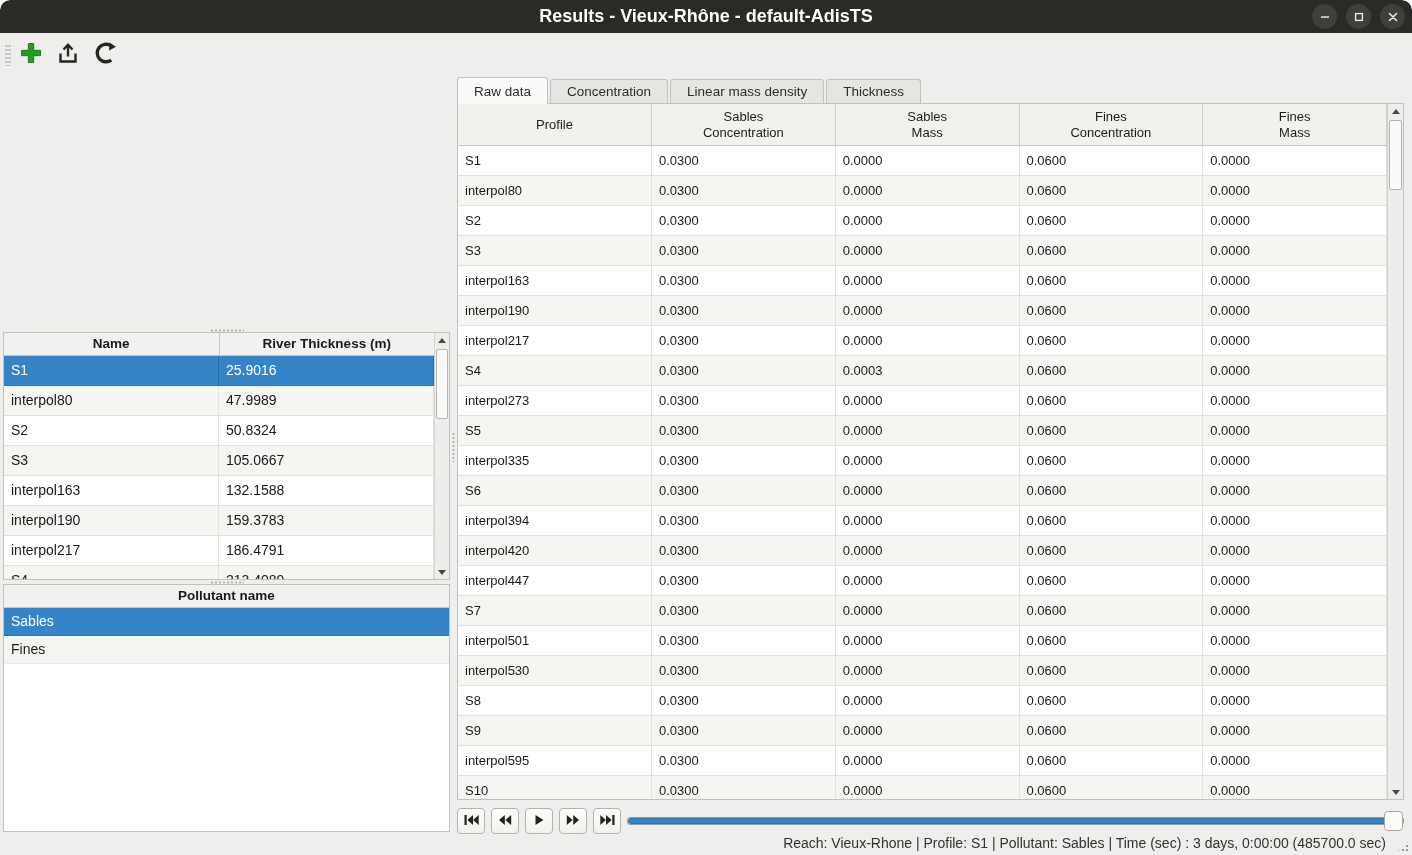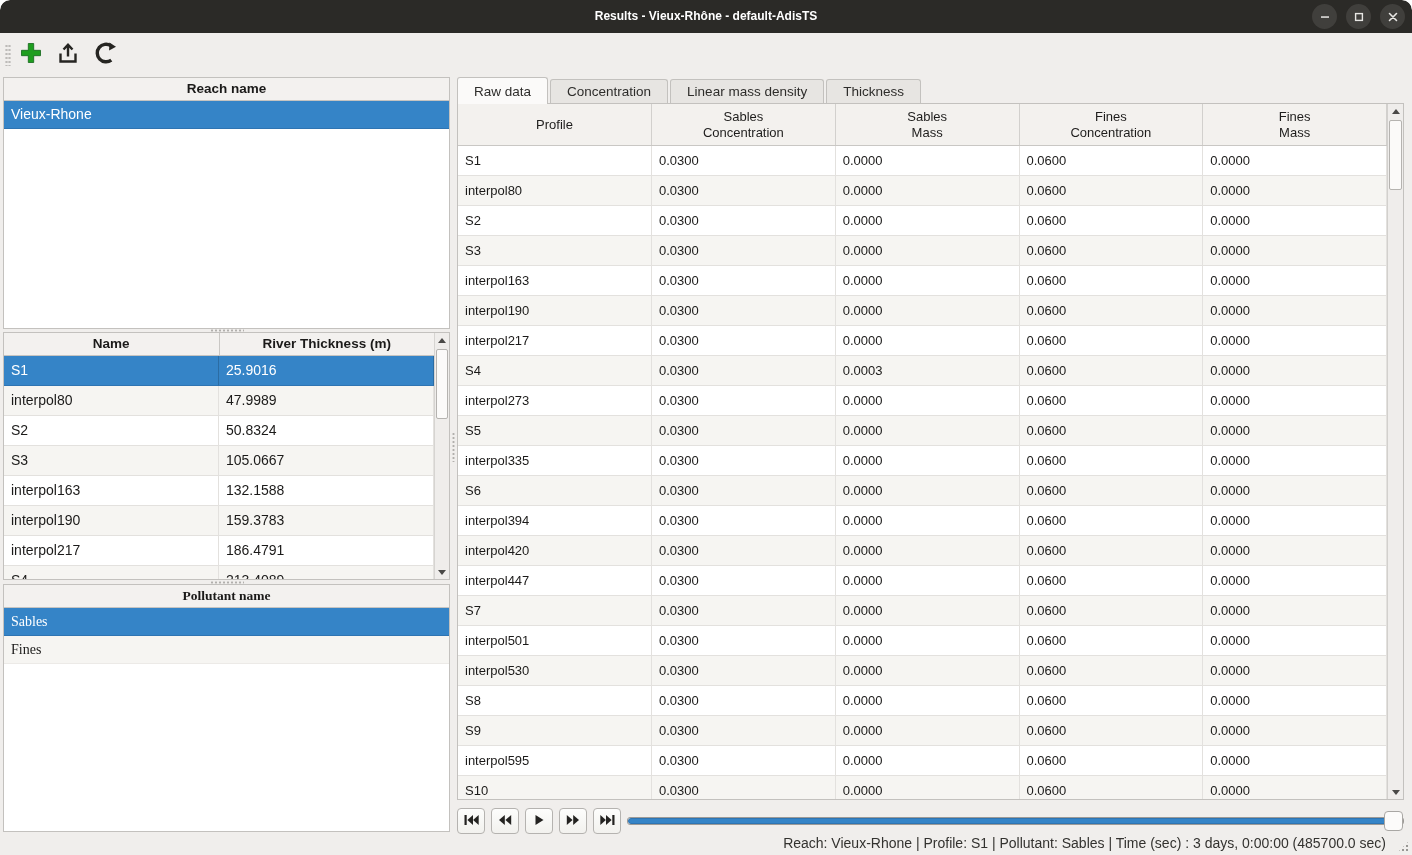--- a/index.html
+++ b/index.html
@@ -3,37 +3,37 @@
 <meta charset="utf-8">
 <style>
   html,body{margin:0;padding:0;background:#ffffff;font-family:"Liberation Sans",sans-serif;}
   *{box-sizing:border-box;}
   .window{position:relative;width:1412px;height:855px;background:#f0eeec;overflow:hidden;
           border-radius:10px 10px 0 0;color:#1b1a19;}
   
   .titlebar{position:absolute;top:0;left:0;right:0;height:33px;background:var(--titlebar,#2b2a27);
             border-radius:10px 10px 0 0;}
   .title{position:absolute;left:0;right:0;top:0;height:33px;line-height:33px;text-align:center;
-         color:#ffffff;font-weight:bold;font-size:12px;}
+         color:#ffffff;font-weight:bold;font-size:18px;}
   .win-controls{position:absolute;right:7px;top:4px;display:flex;gap:9px;}
   .win-btn{width:25px;height:25px;border-radius:50%;background:#403f3c;border:none;padding:0;
            display:flex;align-items:center;justify-content:center;cursor:pointer;}
   .win-btn svg{display:block;}
   
   .toolbar{position:absolute;top:33px;left:0;right:0;height:43px;background:#f0eeec;}
   .toolbar-handle{position:absolute;left:5px;top:11px;width:6px;height:22px;
       background-image:radial-gradient(circle,#bdbbb8 1px,transparent 1.3px);background-size:3px 4px;}
   .tool-btns{position:absolute;left:16px;top:5px;display:flex;gap:7px;}
   .tool-btn{width:30px;height:32px;background:transparent;border:none;padding:2px;cursor:pointer;
             display:flex;align-items:center;justify-content:center;}
   
   .panel-box{position:absolute;left:3px;width:447px;background:#ffffff;border:1px solid #c3c1be;}
   .box1{top:77px;height:252px;}
   .box2{top:332px;height:248px;}
-  .box3{top:584px;height:248px;font-family:Liberation Serif, serif;}
+  .box3{top:584px;height:248px;}
   .box-header{height:23px;background:#f3f1ef;border-bottom:1px solid #c6c4c1;font-weight:bold;
               font-size:13.5px;text-align:center;line-height:22px;}
   .list-row{height:28px;line-height:27px;padding:0 7px;font-size:14px;border-bottom:1px solid #eceae7;
             background:#ffffff;cursor:default;}
   .list-row.alt{background:#f6f5f2;}
   .list-row.selected{background:var(--sel,#3584c7);color:#ffffff;border-bottom:1px solid #2e74b2;}
   
   .ptable-header{position:absolute;top:0;left:0;right:15px;height:23px;display:flex;
                  background:#f3f1ef;border-bottom:1px solid #c6c4c1;}
   .phcell{flex:1;font-weight:bold;font-size:13.5px;text-align:center;line-height:22px;
@@ -156,26 +156,20 @@
         </button>
         <button class="tool-btn">
           <span class="icon"><svg width="24" height="24" viewBox="0 0 24 24">
               <path d="M17.8 4.6A8.8 8.8 0 1 0 18.3 19.1" fill="none" stroke="#262522" stroke-width="3.4"></path>
               <path d="M16.4 1.6l6.6 4.2-6.9 3.6z" fill="#262522"></path>
             </svg></span>
         </button>
       </div>
   </div>
 
-  <div class="panel-box box1">
-    <div class="box-header">Reach name</div>
-    <div>
-        <div class="list-row selected">Vieux-Rhone</div>
-      </div>
-  </div>
 
   <div class="hsplit" style="top:328px"></div>
 
   <div class="panel-box box2">
     <div class="ptable-header">
       <div class="phcell">Name</div>
       <div class="phcell">River Thickness (m)</div>
     </div>
     <div class="ptable-body">
         <div class="prow selected">

